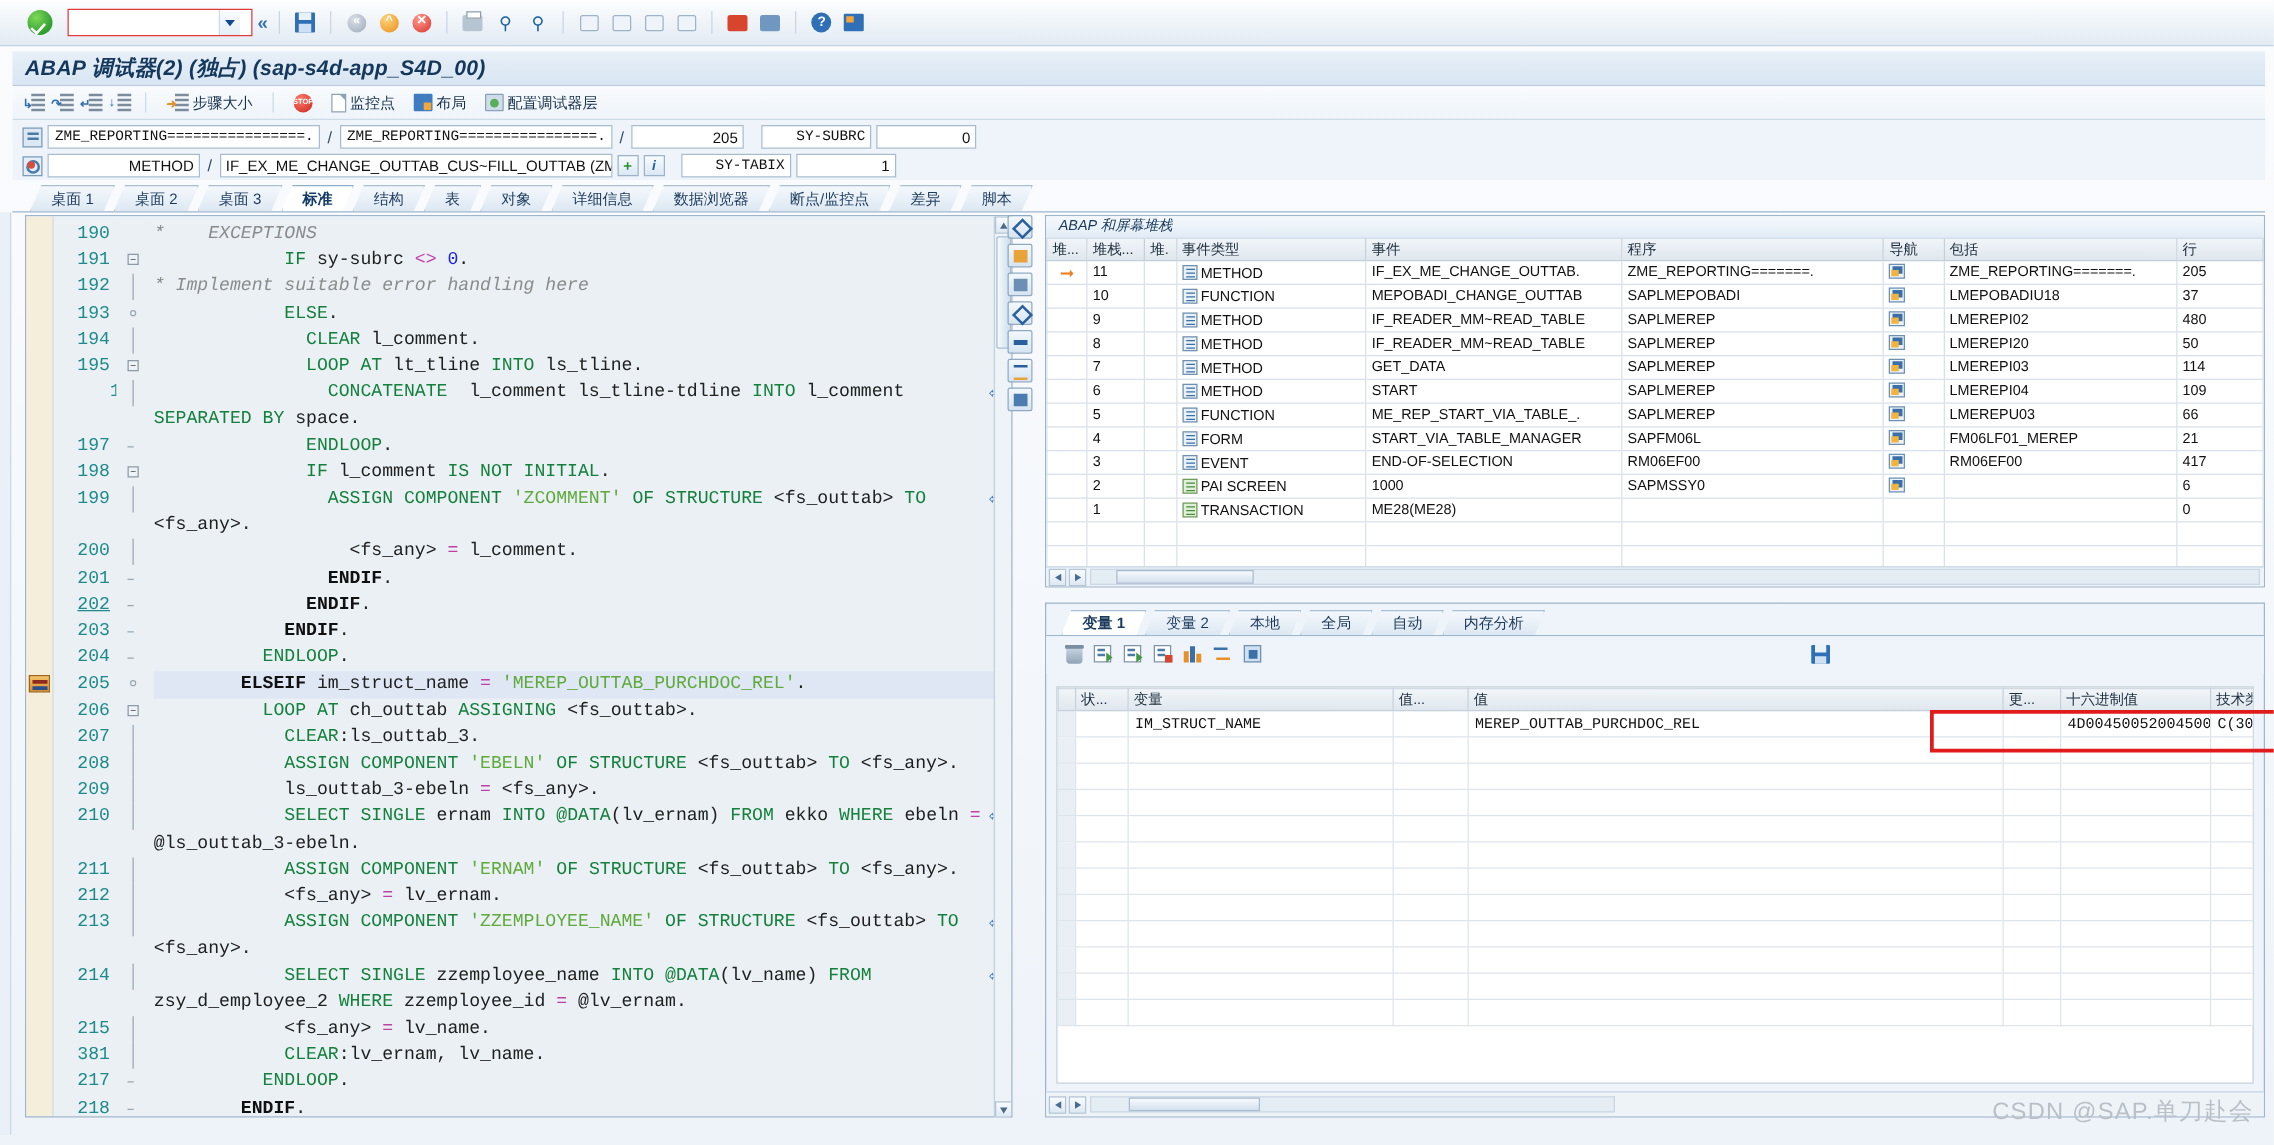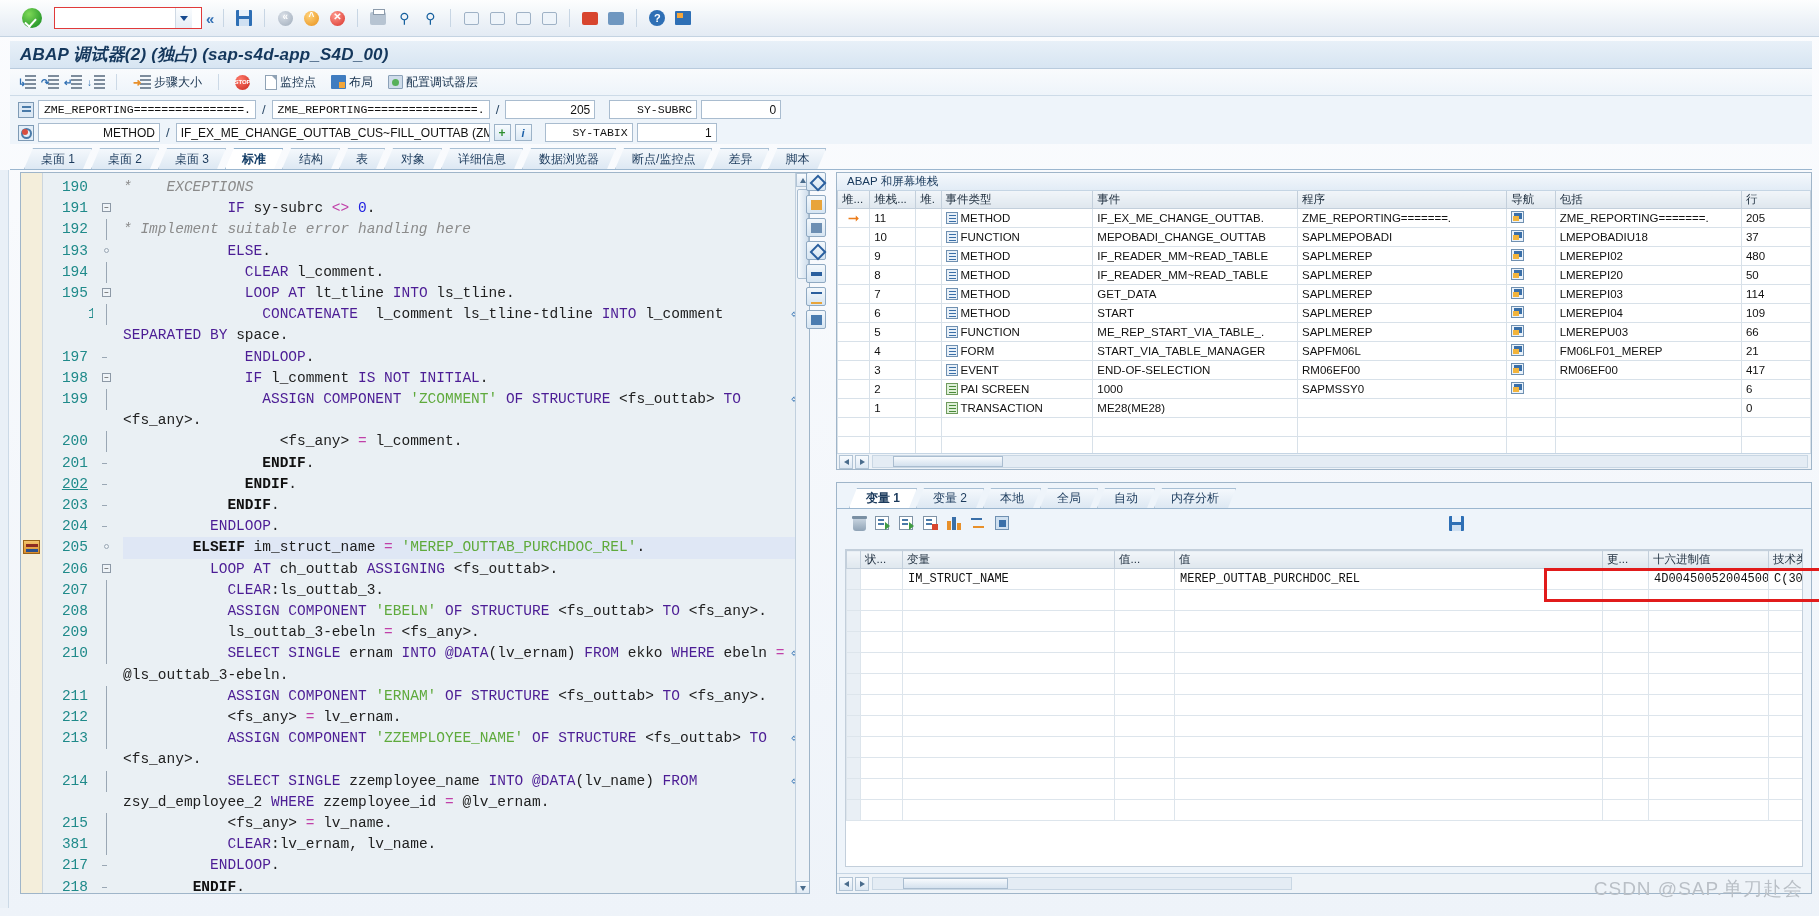--- a/index.html
+++ b/index.html
@@ -172,21 +172,21 @@
   .bp-mark .bx::after{content:"";position:absolute;left:2px;top:3px;width:12px;height:3px;background:#8d2b20;}
   .bp-mark .bx::before{content:"";position:absolute;left:2px;top:8px;width:12px;height:3px;background:#2a4f8c;}
   .ln-gutter{width:50px;background:#eaf0f4;text-align:right;padding-right:5px;flex:none;}
   .fold-gutter{width:28px;background:#eaf0f4;position:relative;flex:none;border-right:none;}
   .code-text{flex:1;background:#eaf0f4;position:relative;padding-left:2px;overflow:hidden;}
   .code-line{
     height:21.2px;line-height:21.2px;white-space:pre;
     font-family:"Liberation Mono",monospace;font-size:14.5px;
   }
   .ln{color:#1f8a8a;font-family:"Liberation Mono",monospace;font-size:14.5px;height:21.2px;line-height:21.2px;}
-  .kw{color:#4c1d95;} .kwb{color:#101010;font-weight:bold;}
+  .kw{color:#15803d;} .kwb{color:#101010;font-weight:bold;}
   .str{color:#5faa3c;} .cmt{color:#8b8b8b;font-style:italic;}
   .num{color:#2020e0;} .op{color:#c040a8;} .pl{color:#202020;}
   .hl{background:#dfe7f5;}
   .fold-box{
     position:absolute;left:9px;width:9px;height:9px;border:1px solid #8d99a6;background:#eef3f7;
     font-size:8px;line-height:7px;text-align:center;color:#333;
   }
   .fold-bar{position:absolute;left:13px;width:1px;background:#9aa7b4;}
   .fold-tick{position:absolute;left:9px;width:5px;height:1px;background:#9aa7b4;}
   .fold-dot{position:absolute;left:11px;width:5px;height:5px;border-radius:50%;border:1px solid #9aa7b4;background:#eef3f7;}
@@ -218,21 +218,21 @@
   .strip-ic.f::after{background:#4a7cb0;}
 
   
   .stack-panel{
     position:absolute;left:826px;top:2px;width:976px;height:298px;
     background:#fff;border:1px solid #9fb5c9;
   }
   .panel-hdr{
     height:18px;background:linear-gradient(to bottom,#f4f8fc,#e2ecf6);
     border-bottom:1px solid #c5d5e4;font-size:11.5px;color:#17385b;
-    padding-left:10px;line-height:17px;
+    padding-left:10px;line-height:17px;font-style:italic;
   }
   .tbl{width:100%;border-collapse:collapse;table-layout:fixed;}
   .tbl th{
     background:linear-gradient(to bottom,#f1f5f9,#dfe7ee);
     border:1px solid #c3cfdb;border-top:none;
     font-size:11.5px;font-weight:normal;color:#1d2d3d;
     text-align:left;padding:1px 4px;height:17px;white-space:nowrap;overflow:hidden;
   }
   .tbl td{
     border:1px solid #d8e1e9;font-size:11.5px;color:#111;

